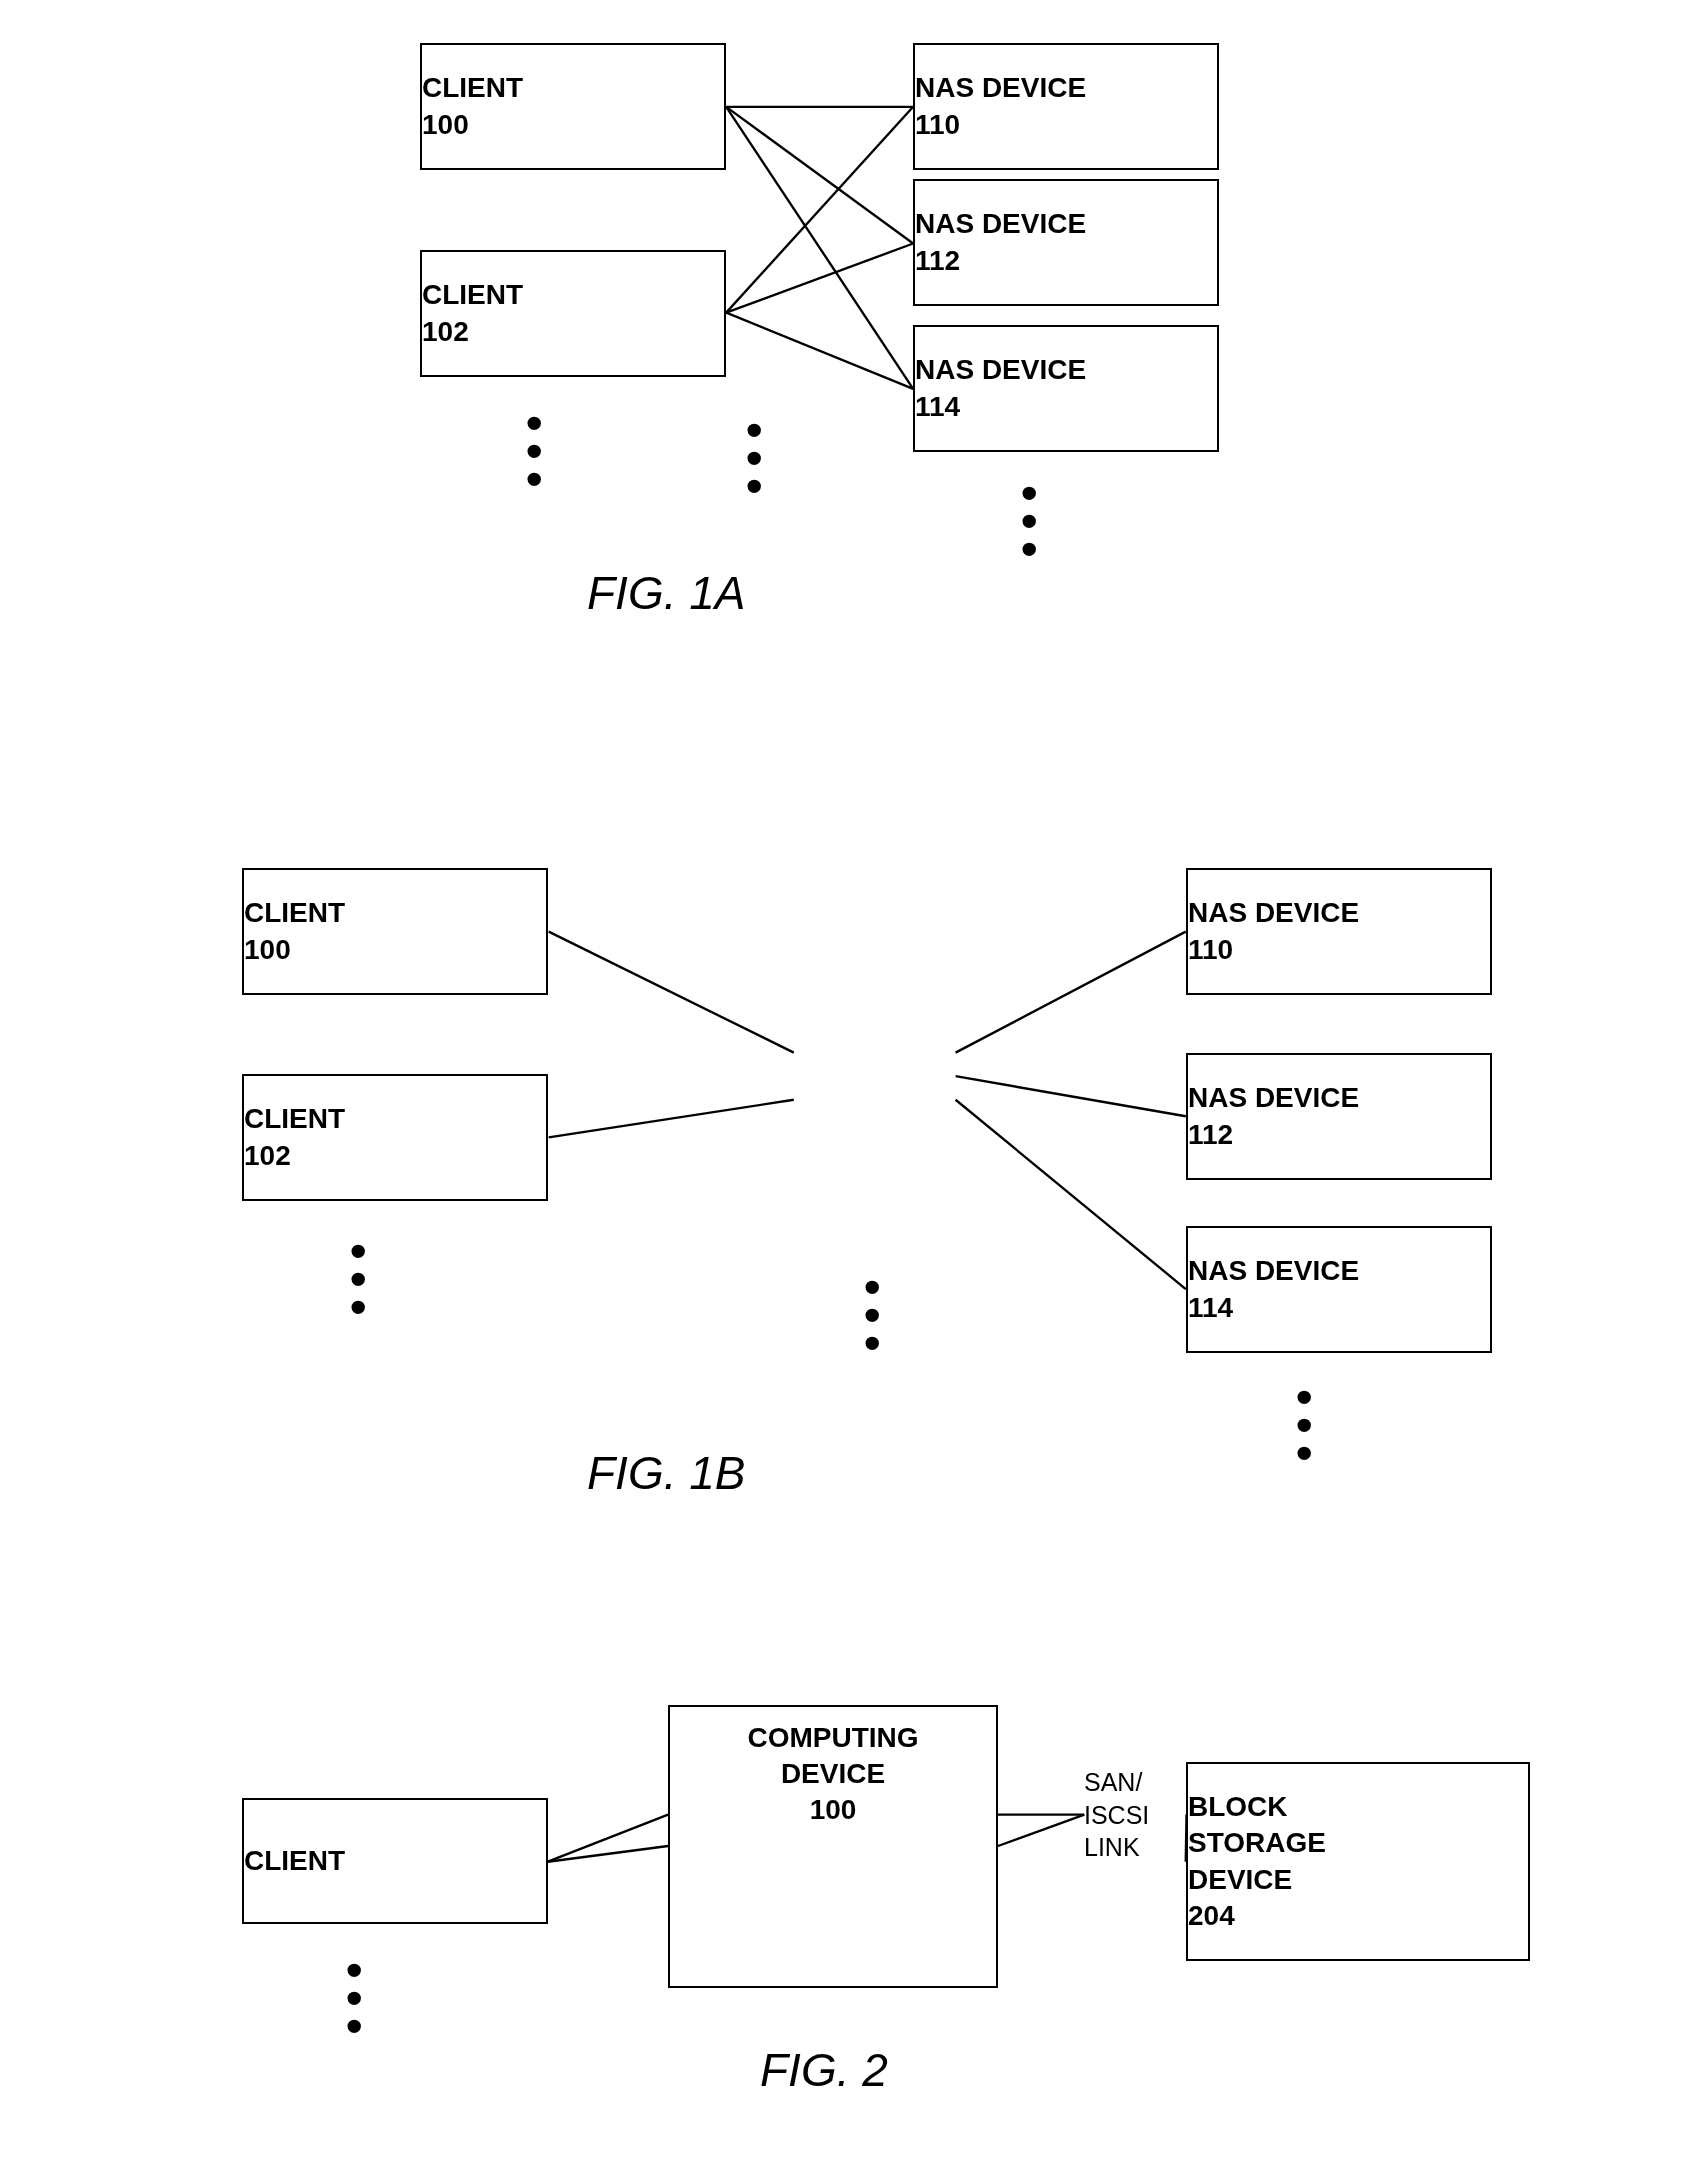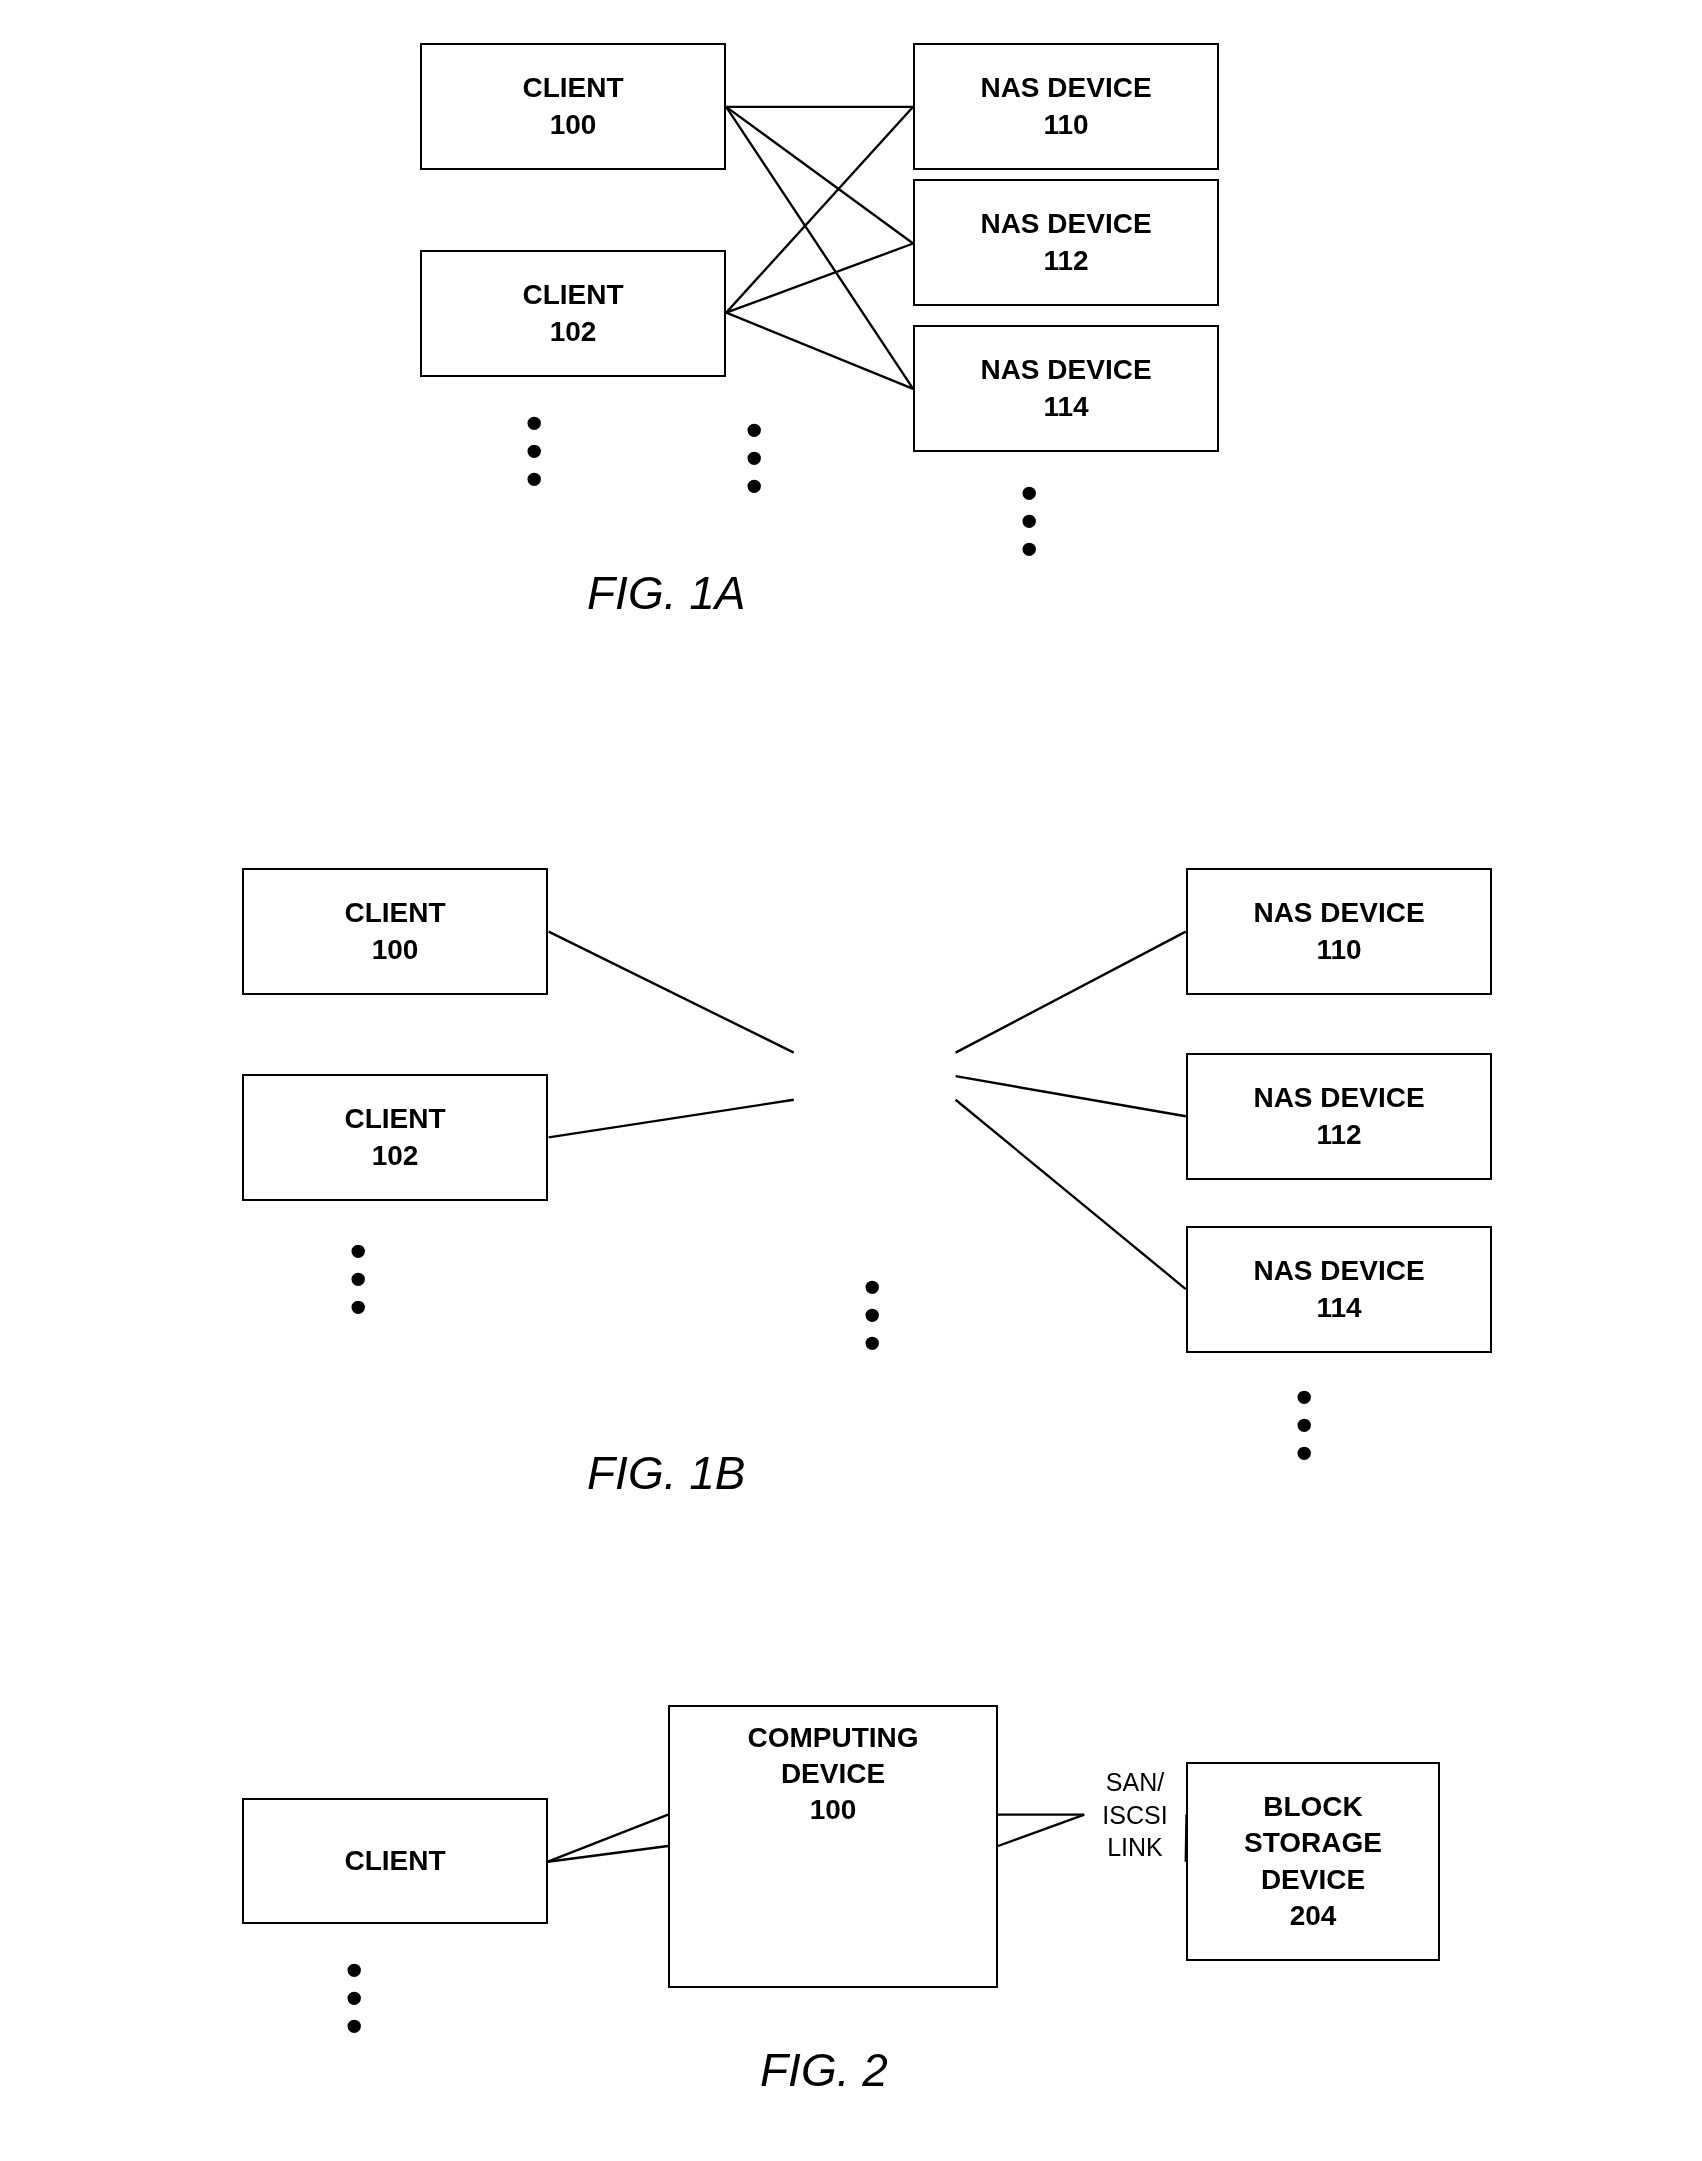--- a/index.html
+++ b/index.html
@@ -19,21 +19,21 @@
       background: #ffffff;
     }
 
     
     .box {
       position: absolute;
       border: 2.4px solid #000;
       background: #fff;
       display: flex;
       flex-direction: column;
-      align-items: center;
+      align-items: flex-start;
       justify-content: center;
       text-align: center;
       font-size: 28px;
       font-weight: bold;
       line-height: 1.3;
     }
 
     
     .lines-svg {
       position: absolute;
@@ -196,21 +196,21 @@
     <span>100</span>
 
   </div>
 
   <div class="box" style="left:1084px; top:1752px; width:102px; height:126px; border:none; font-size:25px; font-weight:normal;">
     <span>SAN/</span>
     <span>ISCSI</span>
     <span>LINK</span>
   </div>
 
-  <div class="box" style="left:1186px; top:1762px; width:254px; height:199px;">
+  <div class="box" style="left:1186px; top:1762px; width:344px; height:199px;">
     <span>BLOCK</span>
     <span>STORAGE</span>
     <span>DEVICE</span>
     <span>204</span>
   </div>
 
   <div class="fig-label" style="left:723px; top:2043px;">
     <span>FIG. 2</span>
   </div>
 

